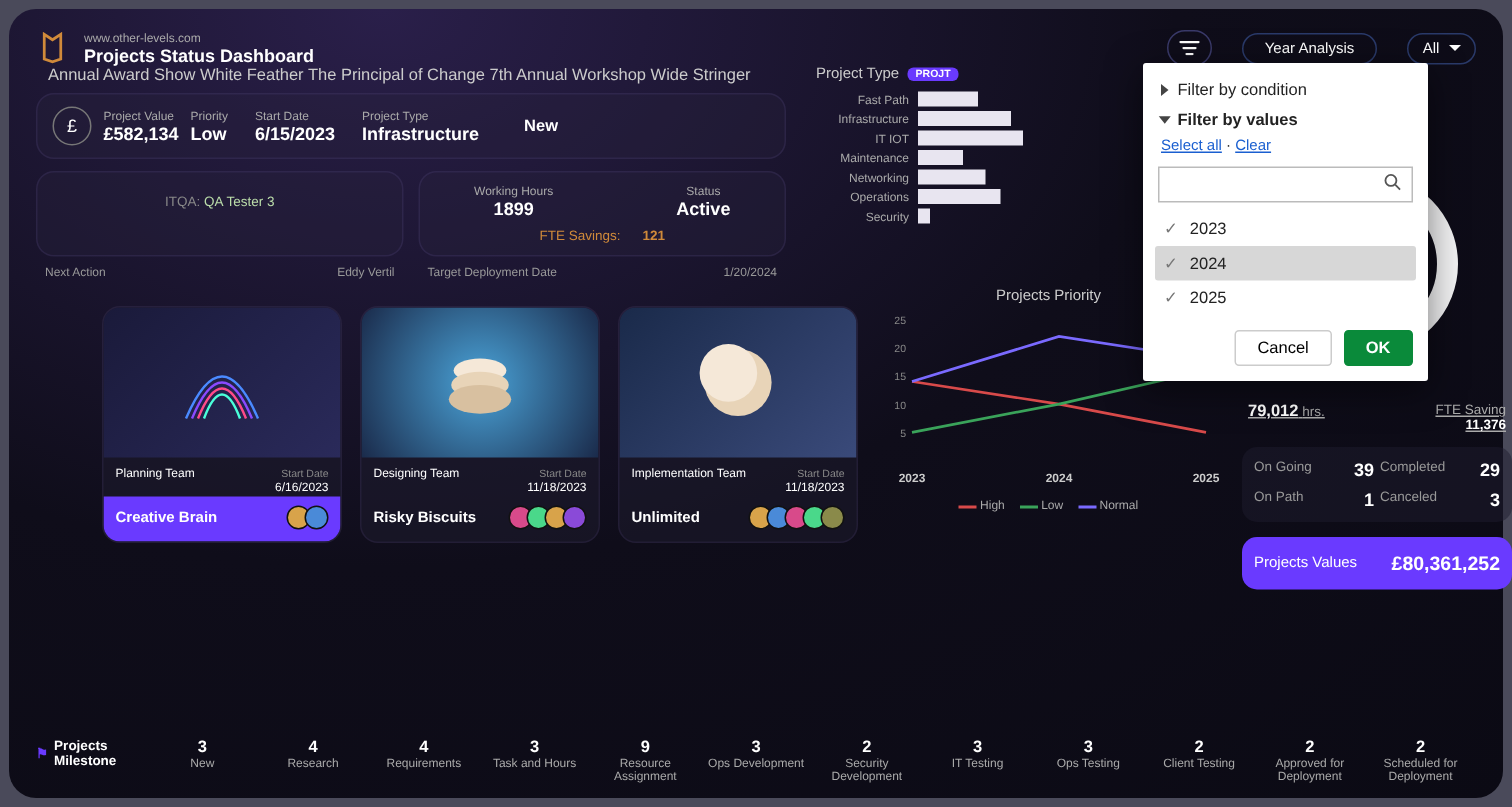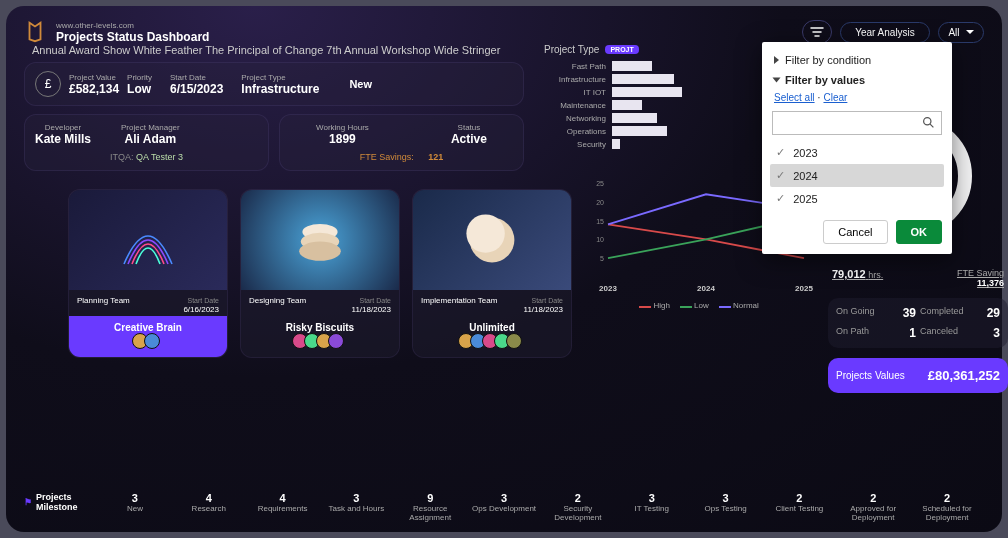--- a/index.html
+++ b/index.html
@@ -5,21 +5,21 @@
   * { box-sizing: border-box; margin: 0; padding: 0; font-family: -apple-system, BlinkMacSystemFont, "Segoe UI", Arial, sans-serif; }
   body { background:#4a4a5a; width:1008px; height:538px; overflow:hidden; position:relative; }
   .frame { position:absolute; inset:6px; background:radial-gradient(ellipse at 25% 0%, #2a1f4a 0%, #0f0d1a 50%, #0b0a14 100%); border-radius:18px; padding:14px 18px 10px 18px; color:#fff; }
   .topbar { display:flex; align-items:center; justify-content:space-between; }
   .brand { display:flex; align-items:center; gap:10px; }
   .logo { width:22px; height:22px; }
   .brand-text .url { font-size:8px; color:#aaa; }
   .brand-text .title { font-size:12px; font-weight:700; }
   .filters { display:flex; align-items:center; gap:8px; }
   .filter-icon-btn { width:30px; height:24px; border:1px solid #3a3a6a; border-radius:14px; display:flex; align-items:center; justify-content:center; }
-  .pill { border:1px solid #2a3a6a; border-radius:14px; padding:4px 12px; font-size:10px; display:flex; align-items:center; gap:6px; }
+  .pill { border:1px solid #2a3a6a; border-radius:14px; padding:4px 12px; font-size:10px; display:flex; align-items:center; gap:6px;margin-left:12px; }
   .pill.year { width:90px; justify-content:center; }
   .pill.all { width:46px; justify-content:center; }
   .caret { width:0; height:0; border-left:4px solid transparent; border-right:4px solid transparent; border-top:4px solid #fff; }
 
   h1.company { font-size:22px; font-weight:800; margin:10px 0 6px 26px; }
 
   .row1 { display:flex; gap:10px; }
   .leftcol { width:500px; }
   .annual-bar { font-size:11px; color:#ccc; margin:0 0 6px 8px; }
 
@@ -56,21 +56,21 @@
 
   .teams-row { display:flex; gap:12px; margin-top:12px;padding-left:44px; }
   .team-card { width:160px; background:rgba(30,28,45,0.5); border-radius:12px; overflow:hidden; border:1px solid rgba(120,100,180,0.12); }
   .team-img { height:100px; display:flex; align-items:center; justify-content:center; }
   .img1 { background:linear-gradient(135deg,#1a1a3a,#2a2a5a); }
   .img2 { background:radial-gradient(circle at 50% 50%, #4aa3d8, #1a2a4a); }
   .img3 { background:linear-gradient(135deg,#1a2a4a,#3a4a7a); }
   .svg-art { width:80px; height:80px; }
   .team-meta { display:flex; justify-content:space-between; padding:6px 8px 2px 8px; font-size:8px; }
   .team-meta .sd-lbl { color:#888; font-size:7px; }
-  .team-foot { display:flex; justify-content:space-between; align-items:center; padding:6px 8px 8px 8px; font-size:10px; font-weight:700;flex-direction:column; }
+  .team-foot { display:flex; justify-content:space-between; align-items:center; padding:6px 8px 8px 8px; font-size:10px; font-weight:700; }
   .team-foot.purple { background:#6a3aff; }
   .avatars { display:flex; }
   .av { width:16px; height:16px; border-radius:50%; border:1px solid #111; margin-left:-4px; }
 
   .prio-chart { margin-left:12px; width:230px; }
   .prio-title { font-size:10px; text-align:center; color:#ccc; margin-bottom:4px; }
   .prio-svg { width:230px; height:120px; }
   .legend { display:flex; justify-content:center; gap:10px; font-size:8px; color:#aaa; }
   .lg-dash { width:12px; height:2px; display:inline-block; }
 
@@ -166,47 +166,47 @@
                 <span class="kpi-label">Project Type</span>
                 <span class="kpi-value">Infrastructure</span>
               </div>
             <div class="new-badge">New</div>
           </div>
         </div>
       </div>
 
       <div class="row-people">
         <div class="card people-card">
-          <div class="people-grid">
-            <div class="kpi-item" style="align-items:center">
-                <span class="kpi-label">Developer</span>
-                <span class="kpi-value">Kate Mills</span>
-              </div>
-            <div class="kpi-item" style="align-items:center">
-                <span class="kpi-label">Project Manager</span>
-                <span class="kpi-value">Ali Adam</span>
-              </div>
-          </div>
           <div class="itqa"><span class="itqa-label">ITQA:</span> <span>QA Tester 3</span></div>
         </div>
         <div class="card people-card">
           <div class="people-grid" style="justify-content:space-around">
             <div class="kpi-item" style="align-items:center">
                 <span class="kpi-label">Working Hours</span>
                 <span class="kpi-value">1899</span>
               </div>
             <div class="kpi-item" style="align-items:center">
                 <span class="kpi-label">Status</span>
                 <span class="kpi-value">Active</span>
               </div>
           </div>
           <div class="fte-row"><span class="fte-label">FTE Savings:</span> <span class="fte-val">121</span></div>
         </div>
       </div>
 
+      <div class="next-row">
+        <div class="seg">
+            <span>Next Action</span>
+            <span>Eddy Vertil</span>
+          </div>
+        <div class="seg">
+            <span>Target Deployment Date</span>
+            <span>1/20/2024</span>
+          </div>
+      </div>
     </div>
 
     <div class="midcol">
       <div class="pt-head">
         <span>Project Type</span>
         <span class="projt-badge">PROJT</span>
       </div>
       <div class="pt-chart" id="pt-chart">
           <div class="pt-row">
             <div class="pt-label">Fast Path</div>
@@ -305,20 +305,21 @@
               <div class="av" style="background:#4a8ad8"></div>
               <div class="av" style="background:#d84a8a"></div>
               <div class="av" style="background:#4ad88a"></div>
               <div class="av" style="background:#8a8a4a"></div>
             </div>
           </div>
         </div>
       </div>
 
     <div class="prio-chart">
+      <div class="prio-title">Projects Priority</div>
       <svg class="prio-svg" id="prio-svg">
           <text x="20" y="84.2" font-size="7" fill="#888" text-anchor="end">5</text>
           <text x="20" y="65.4" font-size="7" fill="#888" text-anchor="end">10</text>
           <text x="20" y="46.6" font-size="7" fill="#888" text-anchor="end">15</text>
           <text x="20" y="27.799999999999997" font-size="7" fill="#888" text-anchor="end">20</text>
           <text x="20" y="9" font-size="7" fill="#888" text-anchor="end">25</text>
           <text x="24" y="114" font-size="8" fill="#ccc" text-anchor="middle" font-weight="700">2023</text>
           <text x="122" y="114" font-size="8" fill="#ccc" text-anchor="middle" font-weight="700">2024</text>
           <text x="220" y="114" font-size="8" fill="#ccc" text-anchor="middle" font-weight="700">2025</text>
           <path d="M24,47.35999999999999 L122,62.4 L220,81.2" fill="none" stroke="#d84a4a" stroke-width="1.8"></path>

